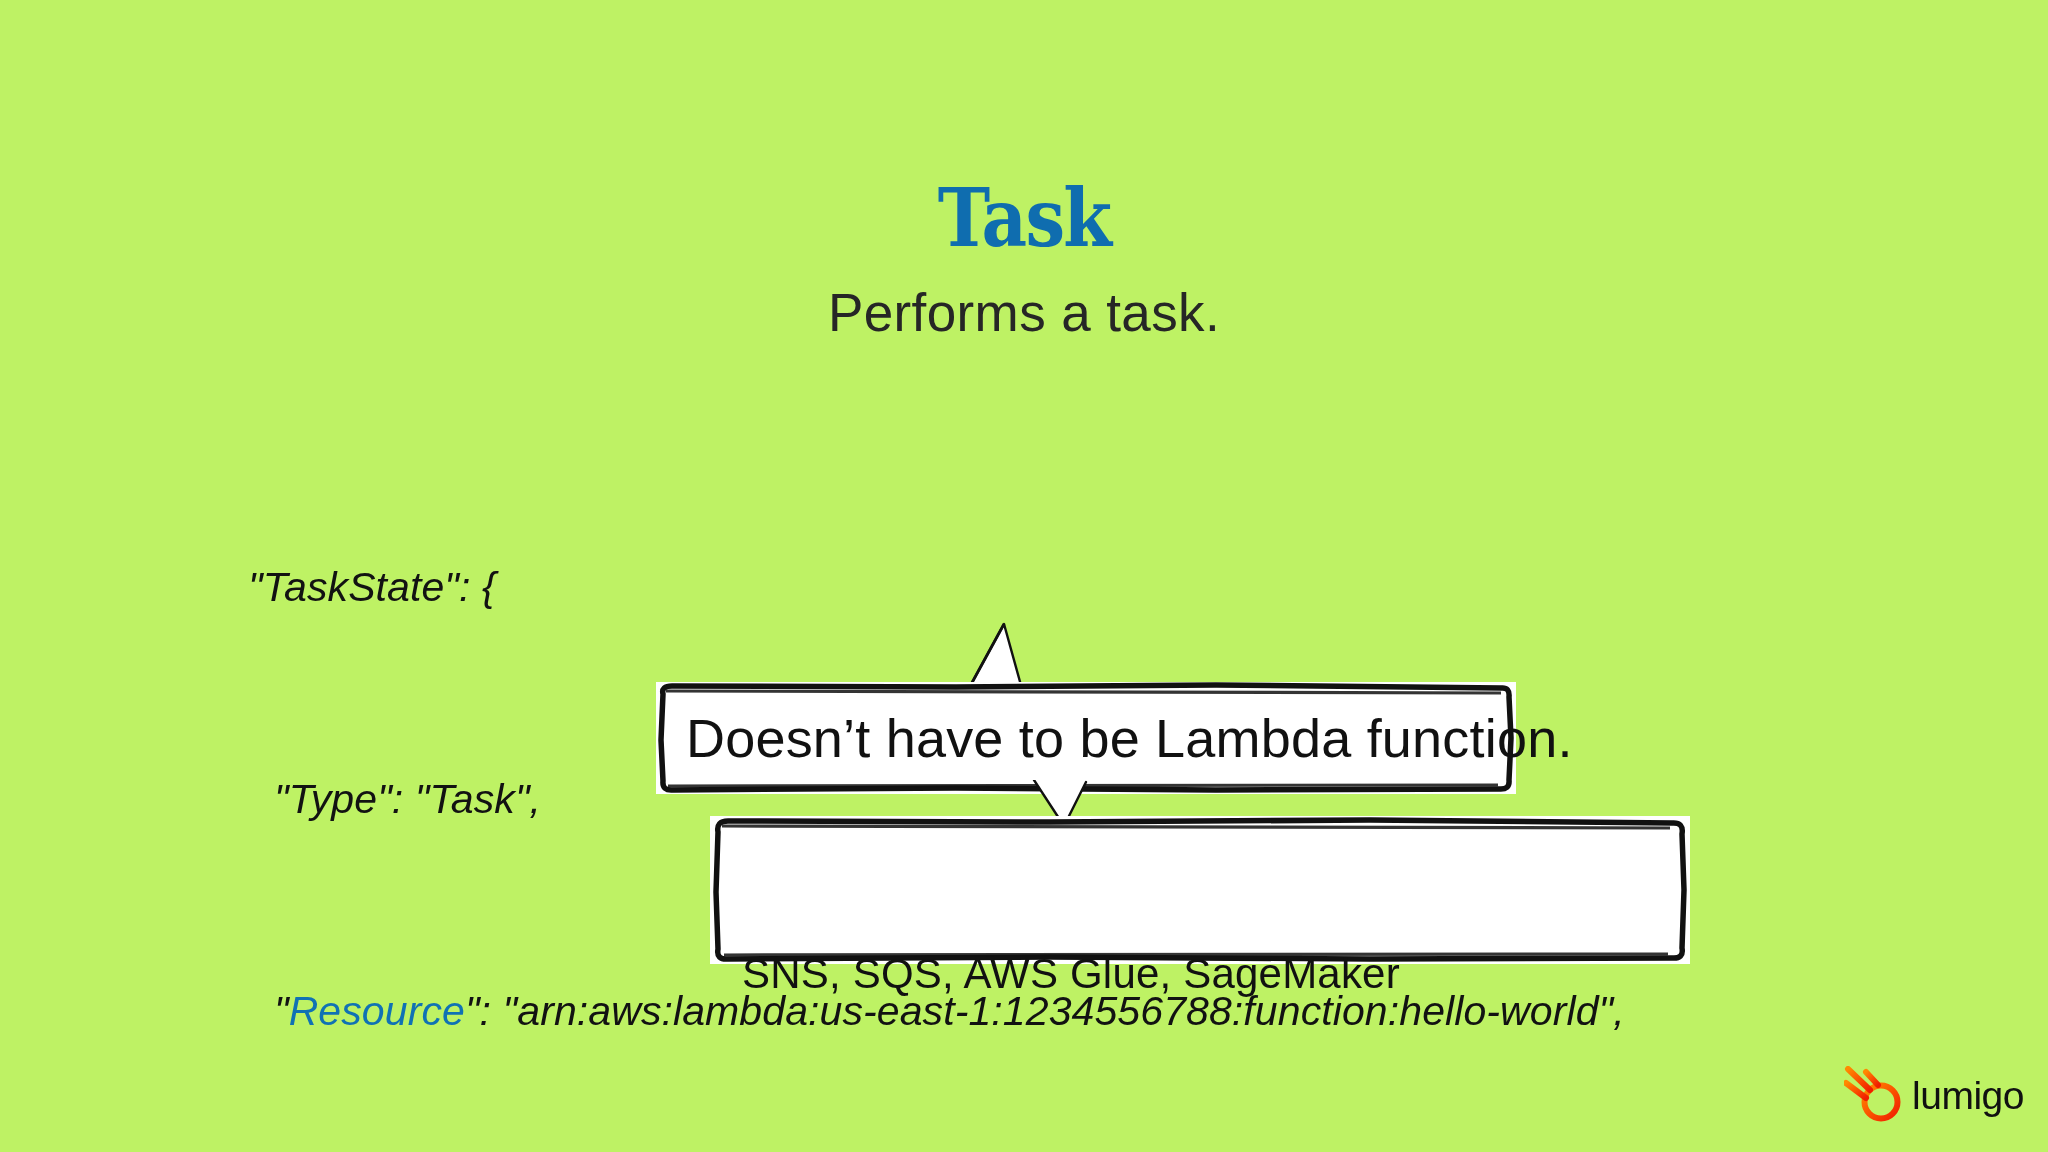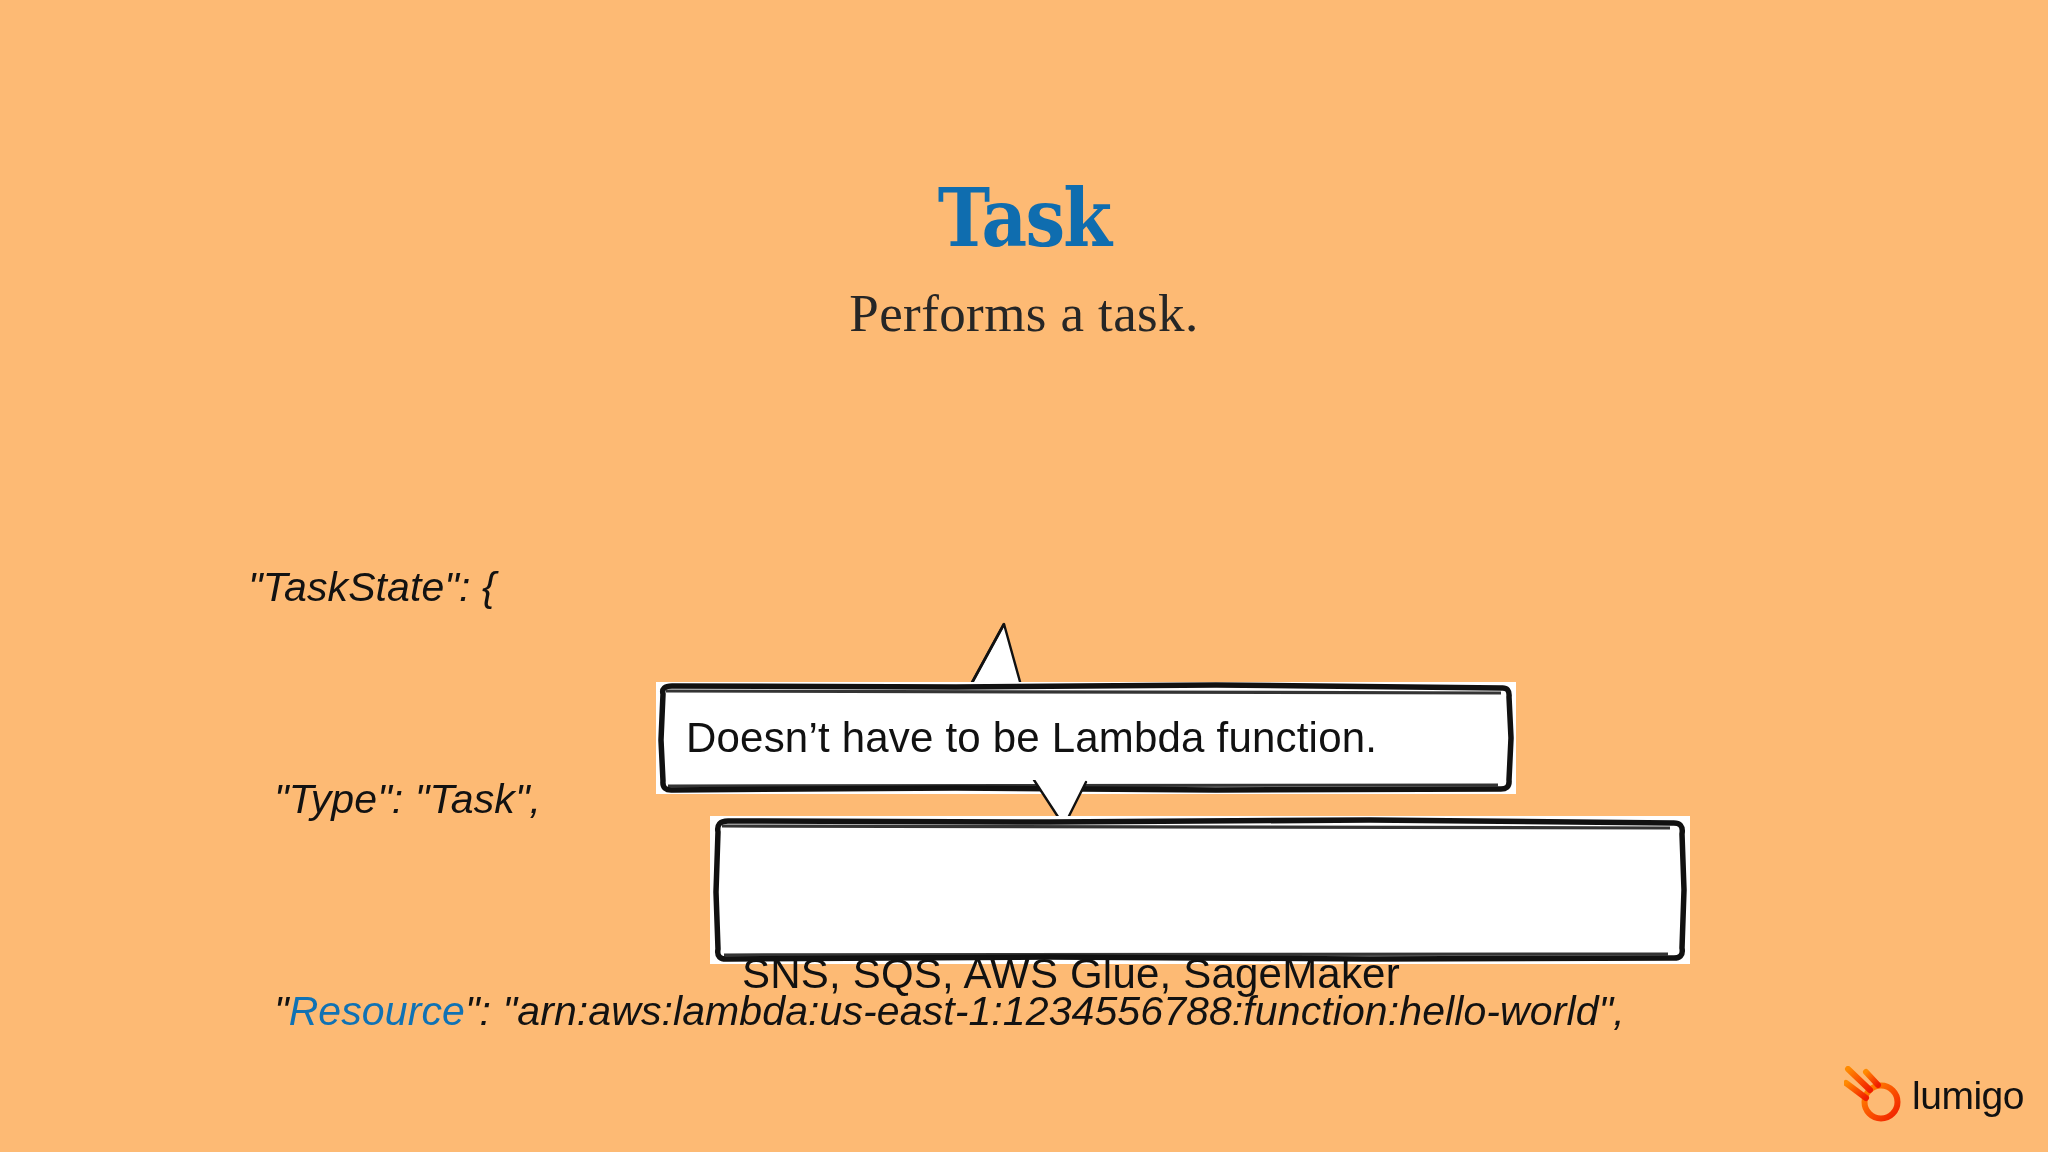--- a/index.html
+++ b/index.html
@@ -14,21 +14,21 @@
     overflow: hidden;
     position: relative;
     font-family: "Liberation Sans", sans-serif;
     color: #1b1b1b;
     -webkit-font-smoothing: antialiased;
   }
 
   .slide {
     position: absolute;
     inset: 0;
-    background: #fdba74;
+    background: #bef264;
   }
 
   
   .title {
     position: absolute;
     top: 176px;
     left: 0;
     width: 2048px;
     text-align: center;
     font-family: "DejaVu Serif", serif;
@@ -40,21 +40,21 @@
     transform: scaleX(0.88);
     transform-origin: center top;
   }
 
   .subtitle {
     position: absolute;
     top: 282px;
     left: 0;
     width: 2048px;
     text-align: center;
-    font-family: Liberation Serif, serif;
+    font-family: Liberation Sans, sans-serif;
     font-weight: 300;
     font-size: 53px;
     line-height: 62px;
     letter-spacing: 0.4px;
     color: #262626;
   }
 
   
   .code-block {
     position: absolute;
@@ -98,21 +98,21 @@
 
   #callout-lambda {
     left: 656px;
     top: 682px;
     width: 860px;
     height: 112px;
   }
   #callout-lambda .callout-text {
     left: 30px;
     top: 28px;
-    font-size: 42px;
+    font-size: 54px;
     line-height: 56px;
     letter-spacing: 0.2px;
   }
 
   #callout-services {
     left: 710px;
     top: 816px;
     width: 980px;
     height: 148px;
   }

